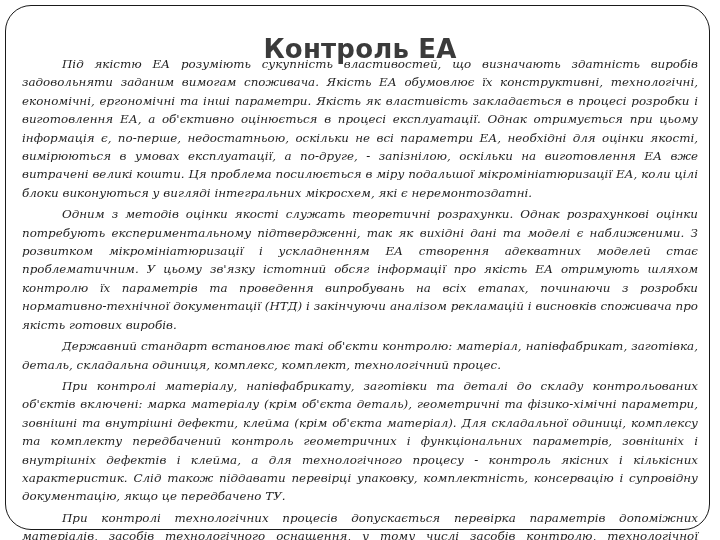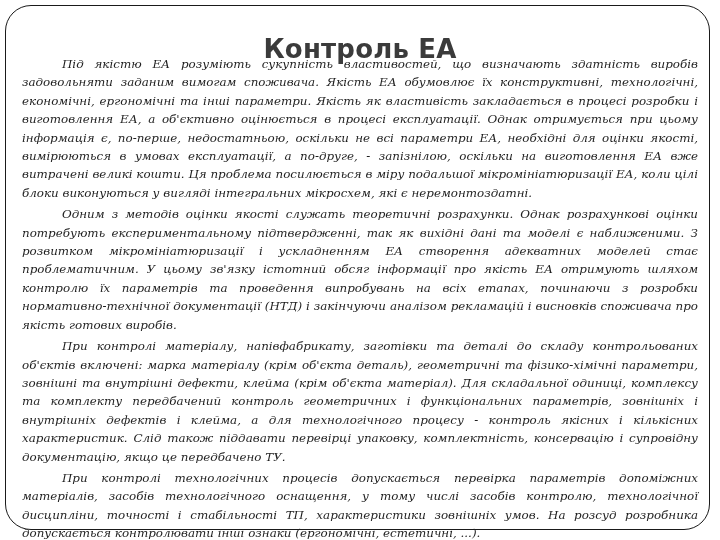--- a/index.html
+++ b/index.html
@@ -56,15 +56,16 @@
 </head>
 <body>
 
 <div class="slide-frame"></div>
 
 <h1 class="slide-title">Контроль ЕА</h1>
 
 <div class="slide-body">
   <p>Під якістю ЕА розуміють сукупність властивостей, що визначають здатність виробів задовольняти заданим вимогам споживача. Якість ЕА обумовлює їх конструктивні, технологічні, економічні, ергономічні та інші параметри. Якість як властивість закладається в процесі розробки і виготовлення ЕА, а об'єктивно оцінюється в процесі експлуатації. Однак отримується при цьому інформація є, по-перше, недостатньою, оскільки не всі параметри ЕА, необхідні для оцінки якості, вимірюються в умовах експлуатації, а по-друге, - запізнілою, оскільки на виготовлення ЕА вже витрачені великі кошти. Ця проблема посилюється в міру подальшої мікромініатюризації ЕА, коли цілі блоки виконуються у вигляді інтегральних мікросхем, які є неремонтоздатні.</p>
   <p>Одним з методів оцінки якості служать теоретичні розрахунки. Однак розрахункові оцінки потребують експериментальному підтвердженні, так як вихідні дані та моделі є наближеними. З розвитком мікромініатюризації і ускладненням ЕА створення адекватних моделей стає проблематичним. У цьому зв'язку істотний обсяг інформації про якість ЕА отримують шляхом контролю їх параметрів та проведення випробувань на всіх етапах, починаючи з розробки нормативно-технічної документації (НТД) і закінчуючи аналізом рекламацій і висновків споживача про якість готових виробів.</p>
+  <p>Державний стандарт встановлює такі об'єкти контролю: матеріал, напівфабрикат, заготівка, деталь, складальна одиниця, комплекс, комплект, технологічний процес.</p>
   <p>При контролі матеріалу, напівфабрикату, заготівки та деталі до складу контрольованих об'єктів включені: марка матеріалу (крім об'єкта деталь), геометричні та фізико-хімічні параметри, зовнішні та внутрішні дефекти, клейма (крім об'єкта матеріал). Для складальної одиниці, комплексу та комплекту передбачений контроль геометричних і функціональних параметрів, зовнішніх і внутрішніх дефектів і клейма, а для технологічного процесу - контроль якісних і кількісних характеристик. Слід також піддавати перевірці упаковку, комплектність, консервацію і супровідну документацію, якщо це передбачено ТУ.</p>
   <p>При контролі технологічних процесів допускається перевірка параметрів допоміжних матеріалів, засобів технологічного оснащення, у тому числі засобів контролю, технологічної дисципліни, точності і стабільності ТП, характеристики зовнішніх умов. На розсуд розробника допускається контролювати інші ознаки (ергономічні, естетичні, ...).</p>
 </div>
 
 </body></html>

